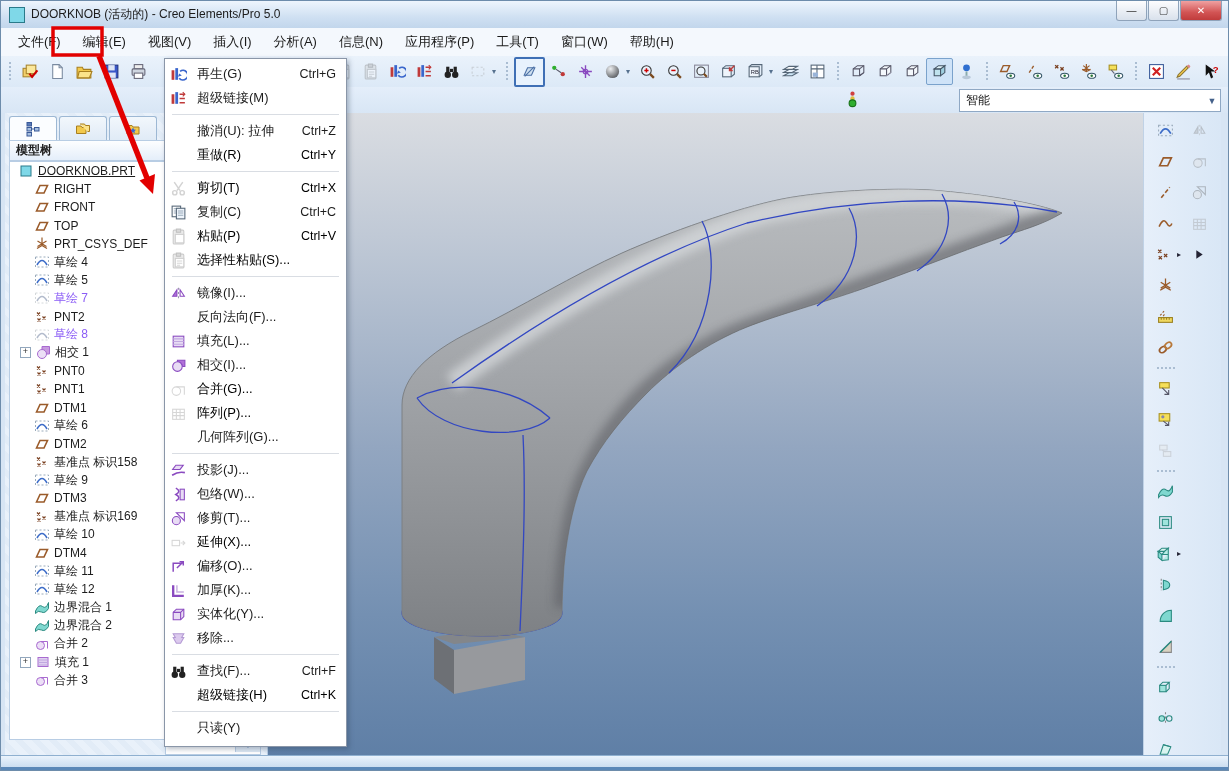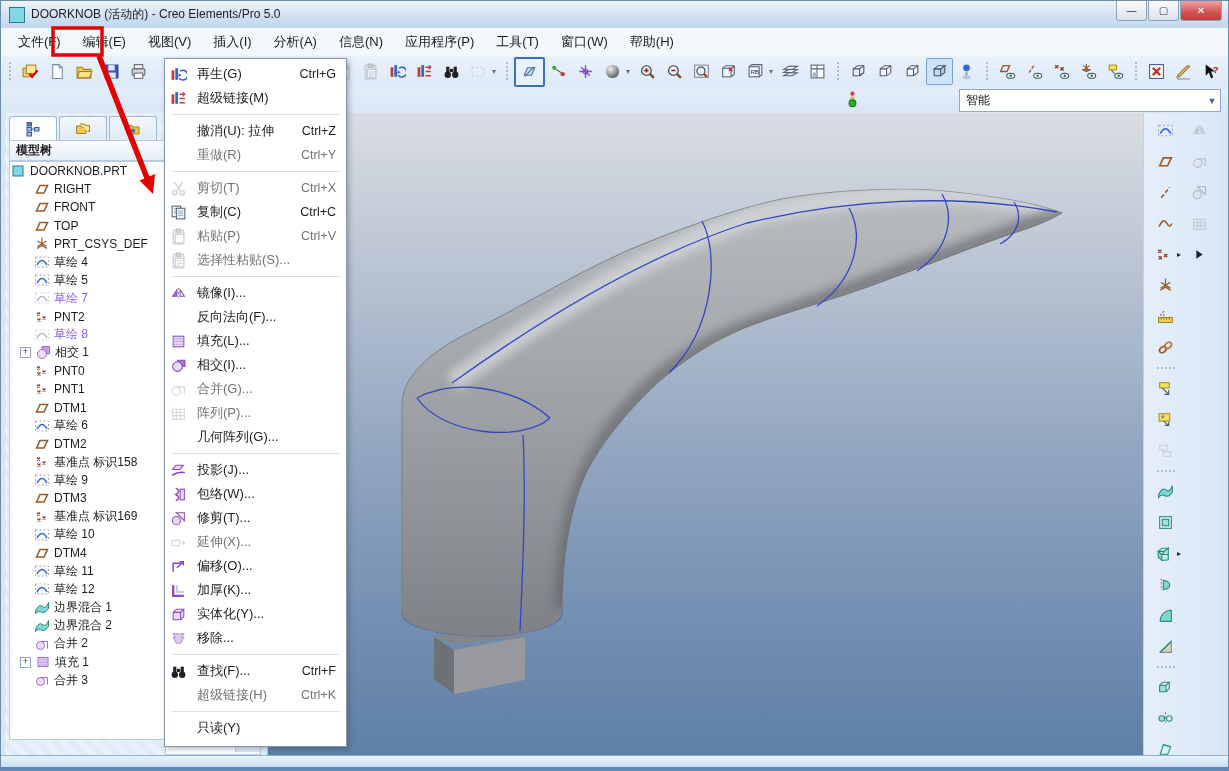--- a/index.html
+++ b/index.html
@@ -35,21 +35,21 @@
   .client{position:absolute;left:0;top:112px;right:0;bottom:14px;background:#d7e5f4;}
   
   .treepanel{position:absolute;left:4px;top:0;width:262px;bottom:0;background:repeating-linear-gradient(45deg,#e9f1fa 0 6px,#e2ecf7 6px 12px);border-right:1px solid #b8cde4;}
   .treetabs{position:absolute;left:4px;top:3px;height:24px;display:flex;}
   .ttab{width:46px;height:24px;border:1px solid #9db8d4;border-bottom:none;background:linear-gradient(#f2f7fc,#dfeaf6);margin-right:2px;border-radius:3px 3px 0 0;display:flex;align-items:center;justify-content:center;}
   .ttab.active{background:#fbfdff;}
   .ttab svg{width:16px;height:16px;}
   .treehdr{position:absolute;left:4px;top:27px;width:250px;height:21px;background:linear-gradient(#fdfeff,#e4eefa);border:1px solid #b8cde4;font-size:12px;font-weight:bold;color:#222;display:flex;align-items:center;padding-left:6px;box-sizing:border-box;}
   .treebody{position:absolute;left:4px;top:48px;width:250px;bottom:16px;background:#fff;border:1px solid #b8cde4;overflow:hidden;}
   .trow{display:flex;align-items:center;height:18.2px;font-size:12px;color:#1c1c1c;white-space:nowrap;padding-left:24px;}
-  .trow.root{padding-left:0;}
+  .trow.root{padding-left:8px;text-decoration:underline;}
   .trow .ticon{width:16px;height:16px;margin-right:4px;flex:0 0 auto;}
   .trow .ticon svg{width:16px;height:16px;}
   .trow.dim{color:#8b5cf6;}
   .trow.dim .ticon{opacity:.45;filter:grayscale(.6);}
   .tog{width:9px;height:9px;border:1px solid #92a7bd;background:#fff;font-size:9px;line-height:7px;text-align:center;color:#333;margin:0 4px 0 -14px;flex:0 0 auto;}
   .hscroll{position:absolute;left:160px;bottom:1px;width:94px;height:14px;background:#fff;border:1px solid #b8cde4;display:flex;justify-content:flex-end;}
   .hsbtn{width:24px;height:12px;background:linear-gradient(#f4f8fd,#dce8f5);border-left:1px solid #b8cde4;font-size:8px;color:#4a78b5;text-align:center;line-height:12px;}
   
   .viewport{position:absolute;left:266px;top:0;width:879px;bottom:0;background:linear-gradient(180deg,#dadde2 0%,#bcc6d4 22%,#93a6c0 52%,#7490b2 78%,#5f7fa6 100%);overflow:hidden;}
   
@@ -59,21 +59,21 @@
   .rsep{width:18px;height:6px;background:repeating-linear-gradient(90deg,#aabdd2 0 2px,transparent 2px 4px);background-size:100% 2px;background-repeat:no-repeat;background-position:0 2px;margin:2px 0;}
   .flyout{font-size:8px;color:#223;}
   
   .bottombar{position:absolute;left:0;right:0;bottom:0;height:14px;background:linear-gradient(#eaf3fc,#c3d8ee);border-top:1px solid #8fb0d0;box-shadow:inset 0 -3px 0 #5b88b8;}
   
   .editmenu{position:absolute;left:163px;top:57px;width:183px;height:689px;background:#fff;border:1px solid #8a96a8;box-shadow:2px 2px 5px rgba(40,60,90,.35);padding-top:3px;box-sizing:border-box;z-index:30;}
   .mi{display:grid;grid-template-columns:27px 1fr auto;align-items:center;height:24px;padding:0 10px 0 5px;font-size:13px;color:#1d1d1d;}
   .mi .mic{width:17px;height:17px;}
   .mi .mic svg{width:17px;height:17px;}
   .mi .sc{font-size:12.5px;color:#1d1d1d;}
-  .mi.disabled,.mi.disabled .sc{color:#737373;}
+  .mi.disabled,.mi.disabled .sc{color:#000000;}
   .mi.disabled .mic svg{opacity:.4;filter:grayscale(1);}
   .msep{height:1px;background:#d9dde3;margin:4px 7px;}
   
   .anno{position:absolute;inset:0;pointer-events:none;z-index:50;}
 </style>
 </head>
 <body>
 
 <div class="win">
 

